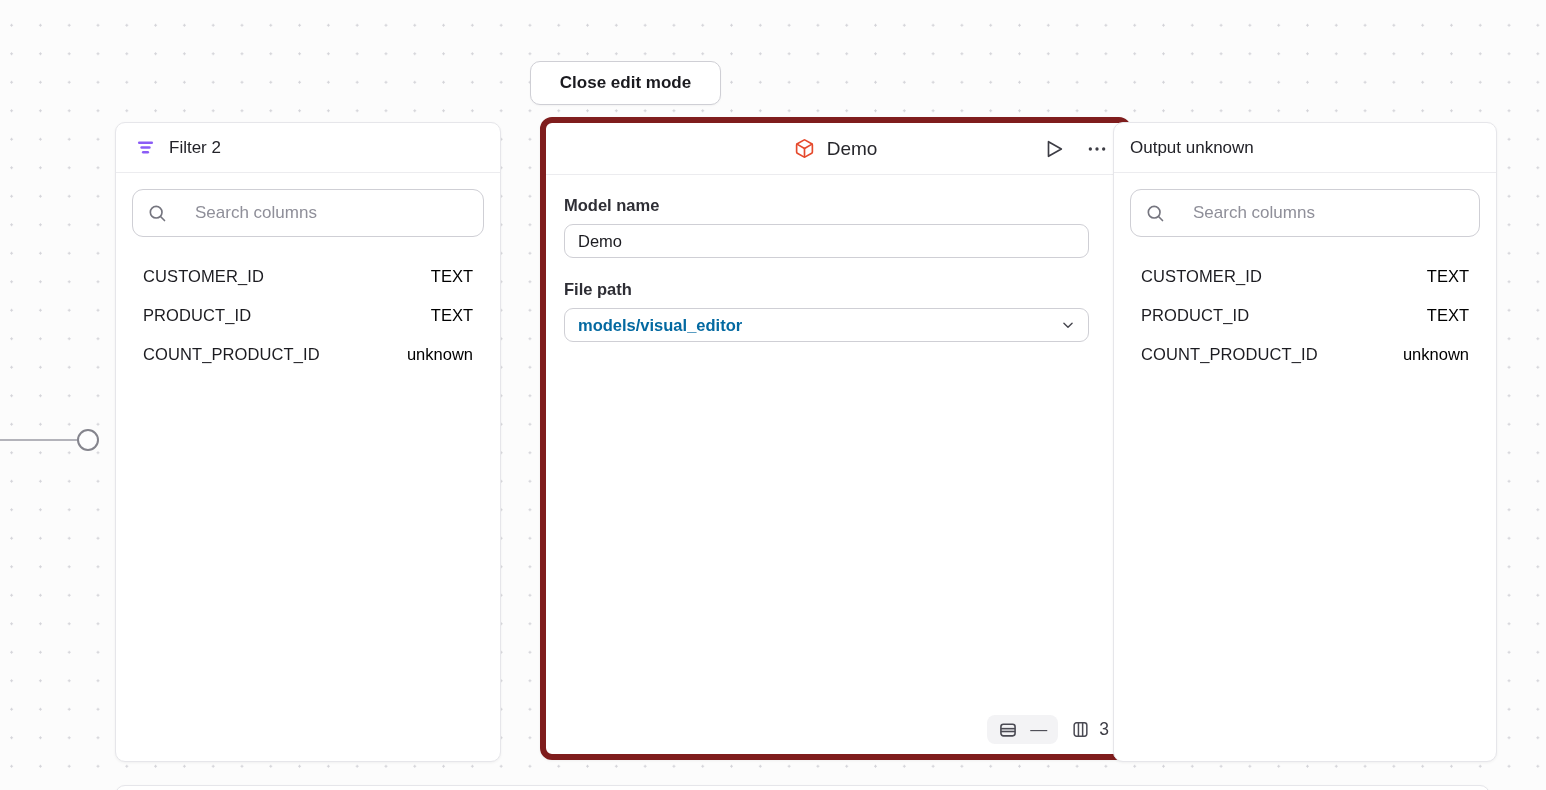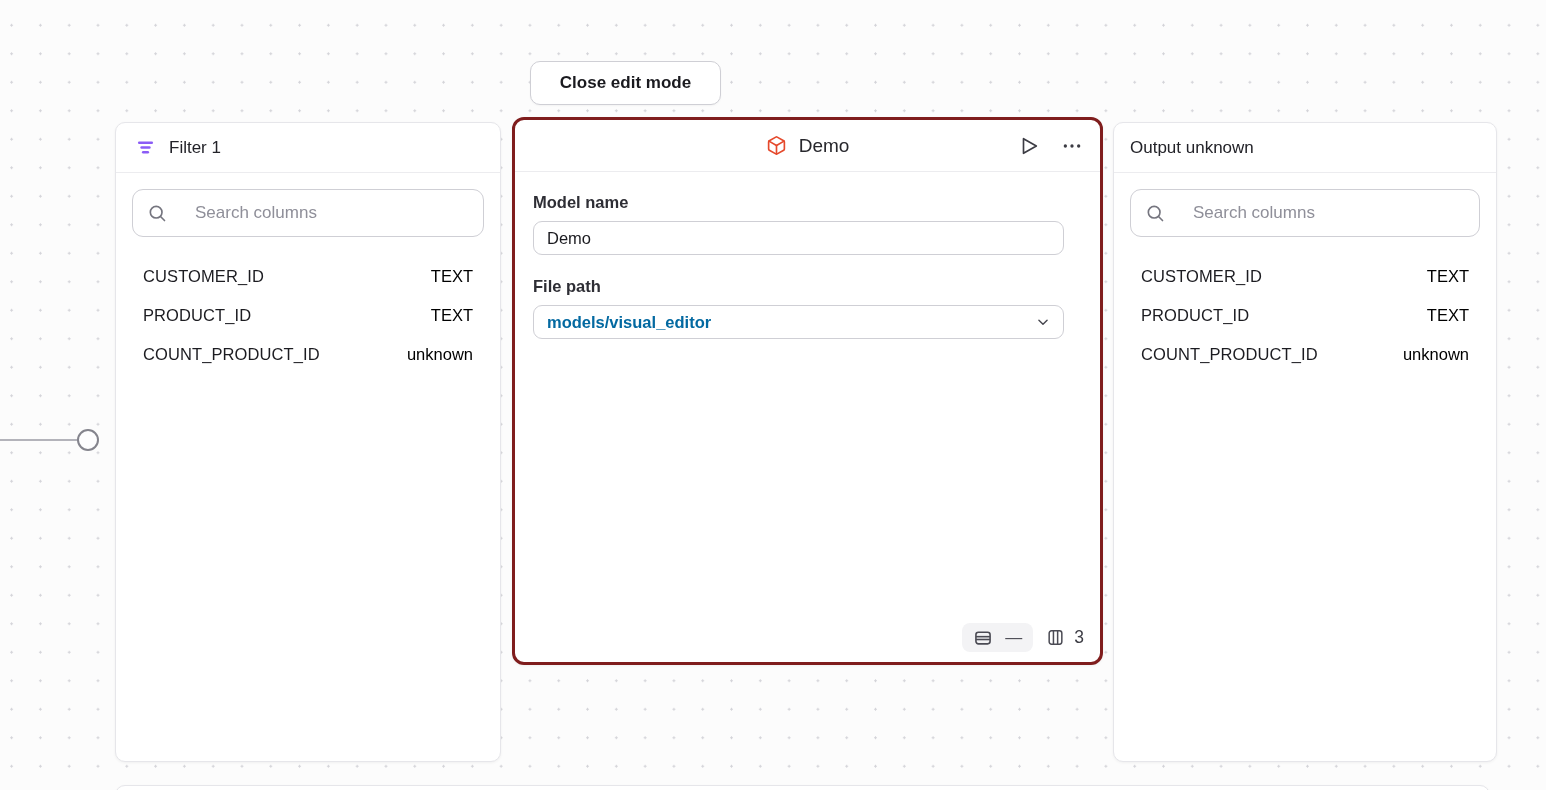--- a/index.html
+++ b/index.html
@@ -84,22 +84,22 @@
     padding: 0 11px;
   }
   .col-name { font-size: 16.5px; color: #1c1c21; letter-spacing: 0.1px; }
   .col-type { font-size: 16.5px; color: #000000; }
 
   
   #filter-panel { left: 115px; top: 122px; width: 386px; height: 640px; }
 
   
   #model-panel {
-    left: 512px; top: 117px; width: 591px; height: 548px;
-    border: 3px solid #7f1d1d;
+    left: 540px; top: 117px; width: 591px; height: 643px;
+    border: 6px solid #7f1d1d;
     border-radius: 12px;
   }
   #model-panel .panel-header {
     position: relative;
     height: 52px;
     justify-content: center;
     gap: 12px;
     font-size: 19px;
     color: #27272c;
   }
@@ -226,21 +226,21 @@
 
 <div class="panel" id="filter-panel">
   <div class="panel-header">
     <span>
       <svg width="19" height="19" viewBox="0 0 24 24" fill="none" stroke="#8b5cf6" stroke-width="3" stroke-linecap="round">
         <line x1="4" y1="6" x2="20" y2="6"></line>
         <line x1="7" y1="12" x2="17" y2="12"></line>
         <line x1="9" y1="18" x2="15" y2="18"></line>
       </svg>
     </span>
-    <span>Filter 1</span>
+    <span>Filter 2</span>
   </div>
   <div class="search-box">
     <span>
       <svg width="20" height="20" viewBox="0 0 24 24" fill="none" stroke="#75757f" stroke-width="2" stroke-linecap="round">
         <circle cx="11" cy="11" r="7"></circle>
         <line x1="16.2" y1="16.2" x2="21" y2="21"></line>
       </svg>
     </span>
     <input type="text" placeholder="Search columns" style="">
   </div>

